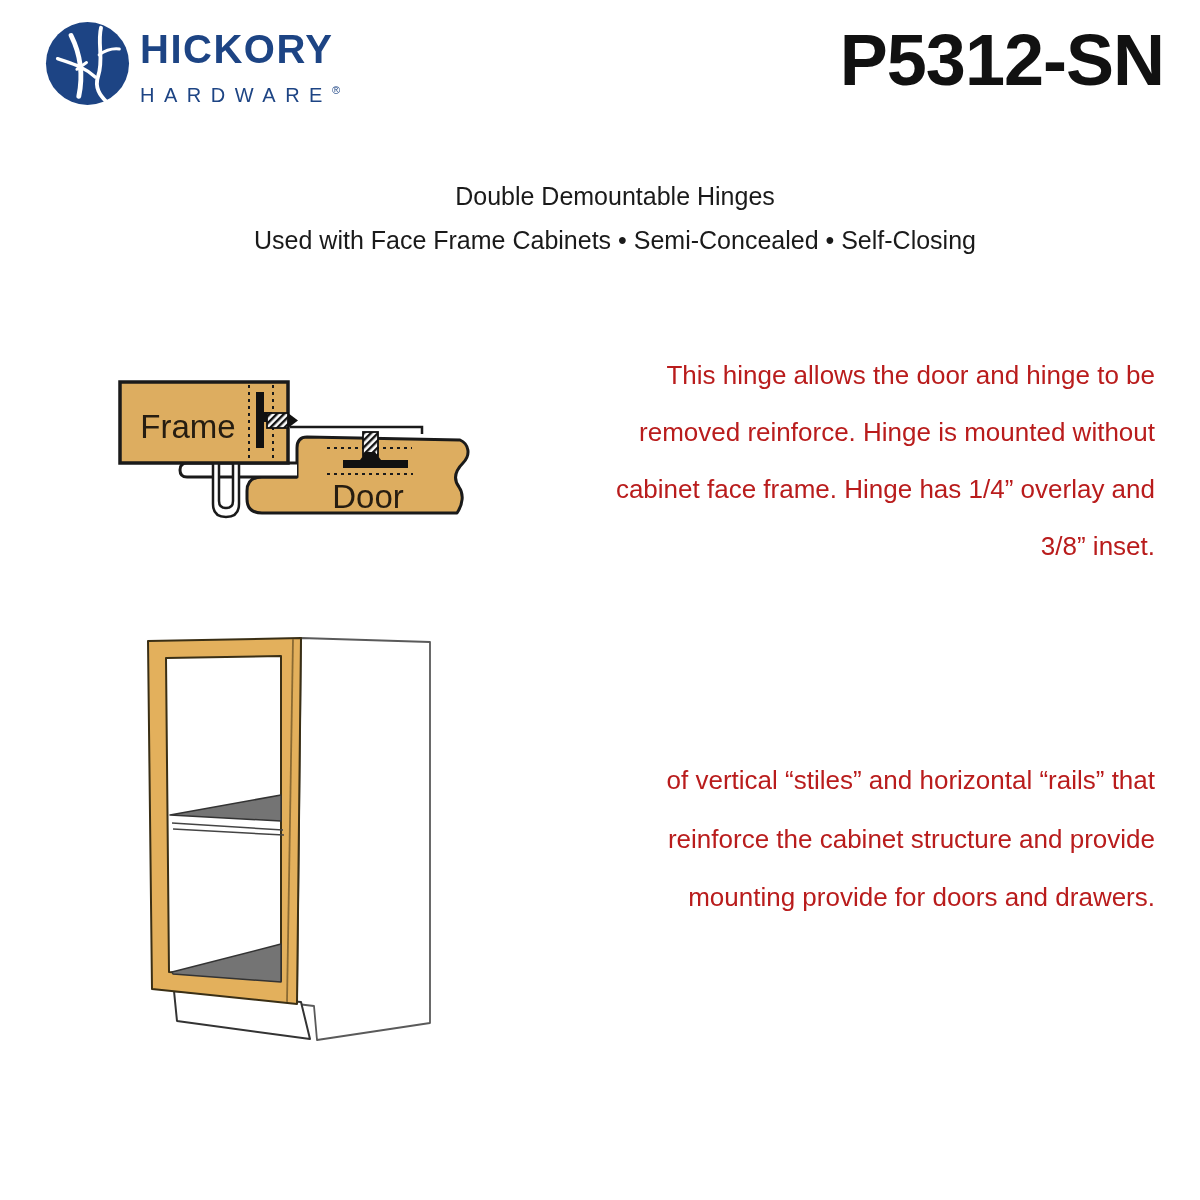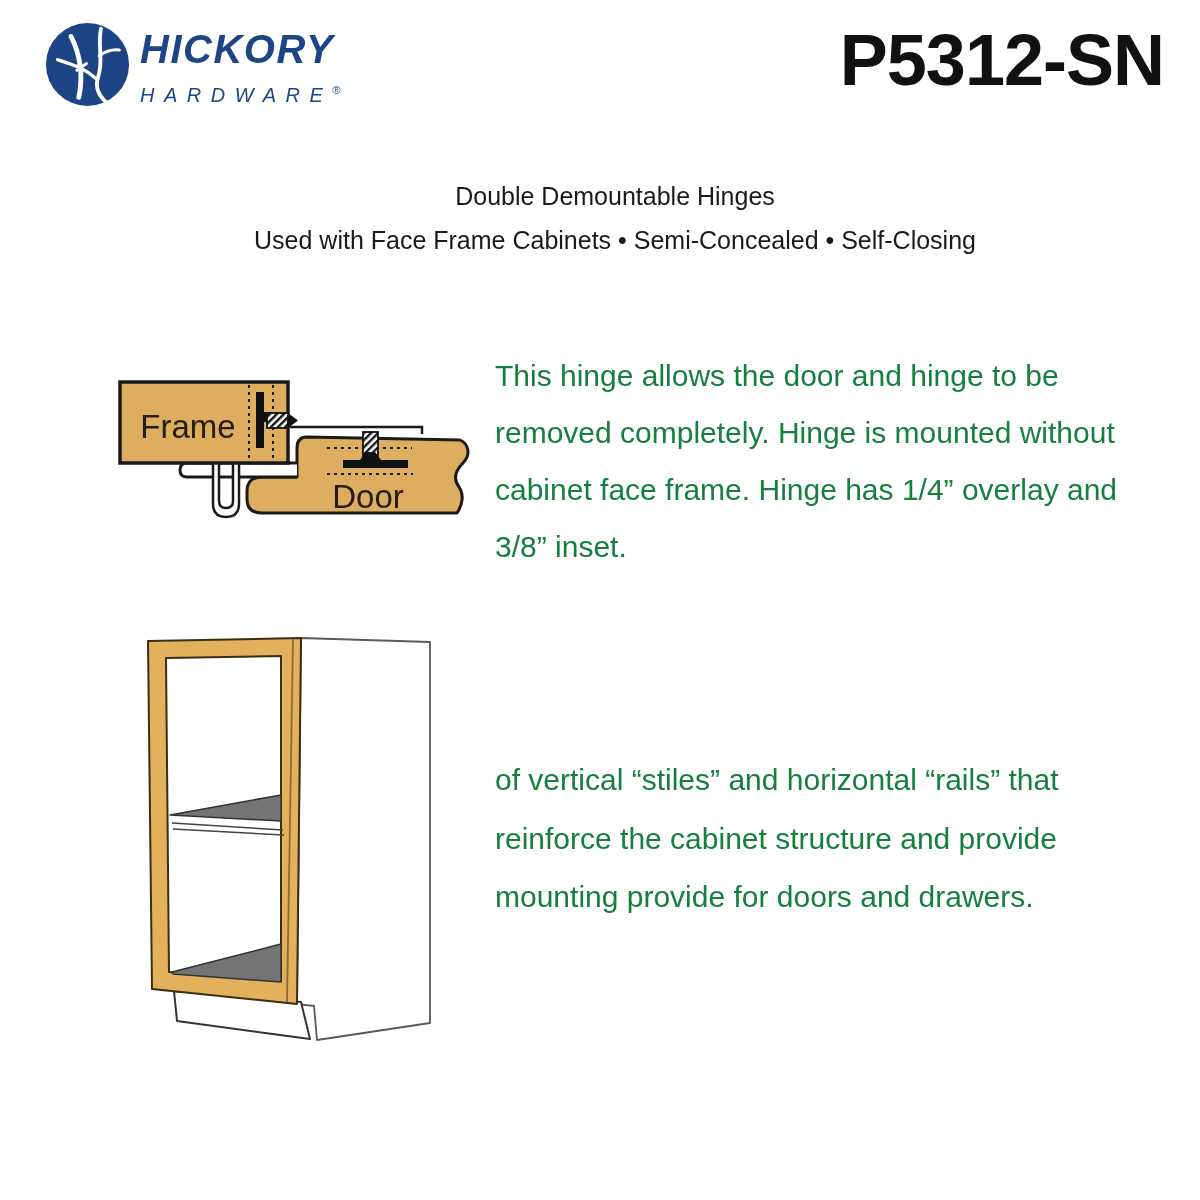--- a/index.html
+++ b/index.html
@@ -5,21 +5,21 @@
   html,body{margin:0;padding:0;}
   body{
     width:1200px;height:1200px;position:relative;background:#ffffff;
     font-family:"Liberation Sans","DejaVu Sans",sans-serif;
     color:var(--text-black,#1a1a1a);
     overflow:hidden;
   }
   .abs{position:absolute;}
 
   
-  .logo-wrap{left:45px;top:20px;display:flex;align-items:flex-end;font-style:italic;}
+  .logo-wrap{left:45px;top:20px;display:flex;align-items:center;}
   .logo-circle{width:85px;height:85px;display:block;}
   .logo-text{margin-left:10px;padding-top:12px;}
   .logo-line1{
     font-size:40px;font-weight:bold;letter-spacing:1.5px;
     color:var(--brand-blue,#1d4484);line-height:34px;
   }
   .logo-line2{
     font-size:20px;font-weight:400;letter-spacing:9.5px;
     color:var(--brand-blue,#1d4484);line-height:24px;margin-top:12px;white-space:nowrap;
   }
@@ -27,21 +27,21 @@
   .product-code{
     right:36px;top:30px;font-size:72px;font-weight:700;letter-spacing:-1px;
     color:#111111;line-height:60px;
   }
 
   
   .title-block{left:15px;top:174px;width:1200px;text-align:center;}
   .title-line{font-size:25px;line-height:44px;color:#1a1a1a;}
 
   
-  .para{width:660px;text-align:left;font-size:30px;color:#15803d;}
+  .para{width:660px;text-align:right;font-size:26px;color:#b91c1c;}
   .para-1{left:495px;top:347px;line-height:57px;}
   .para-2{left:495px;top:751px;line-height:58.5px;}
 
   
   .wood{fill:var(--wood-tan,#ddad60);}
   .gold{fill:var(--cabinet-gold,#e3b05c);}
   .shelf{fill:var(--shelf-gray,#747474);}
   .ink{stroke:#1a1a1a;}
   .diagram-label{
     font-family:"Liberation Sans","DejaVu Sans",sans-serif;
@@ -126,21 +126,21 @@
     <polygon points="266,89 275,89 281,97 260,97" fill="#111111"></polygon>
     <rect x="243" y="97" width="65" height="8" fill="#111111"></rect>
   </g>
 
   <text class="diagram-label" x="88" y="75" text-anchor="middle">Frame</text>
   <text class="diagram-label" x="268" y="145" text-anchor="middle">Door</text>
 </svg>
 
 <div class="abs para para-1">
   <div>This hinge allows the door and hinge to be</div>
-  <div>removed completely. Hinge is mounted without</div>
+  <div>removed reinforce. Hinge is mounted without</div>
   <div>cabinet face frame. Hinge has 1/4” overlay and</div>
   <div>3/8” inset.</div>
 </div>
 
 <svg class="abs" style="left:130px;top:608px" width="320" height="470" viewBox="0 0 320 470" aria-hidden="true">
 
   <path fill="#ffffff" stroke="#5a5a5a" stroke-width="1.8" stroke-linejoin="round" d="M171,30 L300,34 L300,415 L187,432 L184,398 L167,396 Z"></path>
 
   <path fill="#ffffff" stroke="#333333" stroke-width="2" stroke-linejoin="round" d="M44,383 L171,394 L180,431 L47,413 Z"></path>
 

